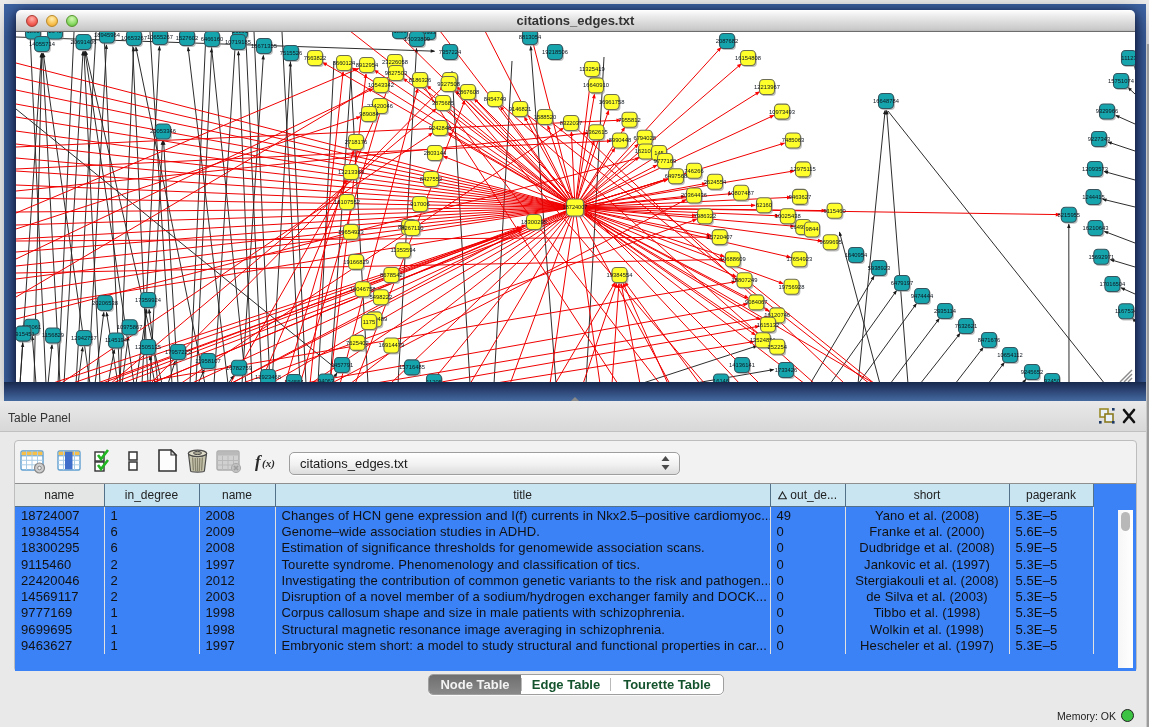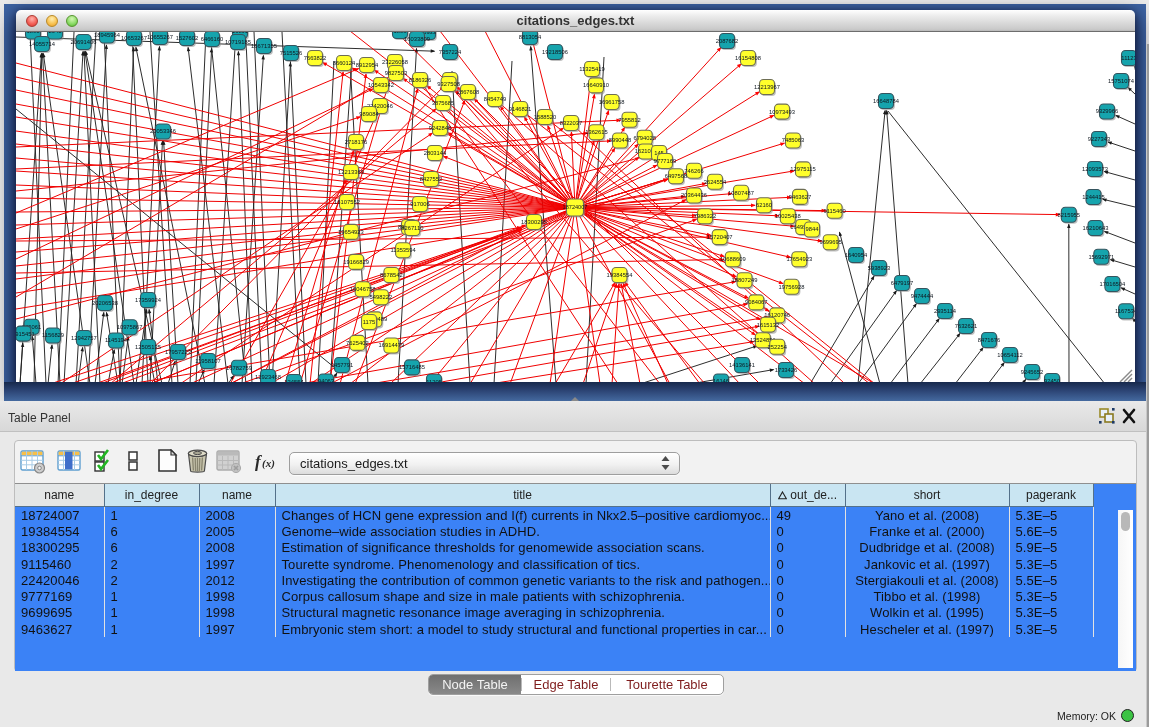--- a/index.html
+++ b/index.html
@@ -39,22 +39,22 @@
   table.grid th{height:22px;background:#c9e5f2;border-right:1px solid #54718a;border-bottom:1px solid #54718a;
        font-weight:normal;color:#222;font-size:12px;padding:0;}
   table.grid th.first{background:#e4e6e6;border-right:1px solid #54718a;}
   table.grid td{height:16.3px;padding:0 0 0 6px;white-space:nowrap;overflow:hidden;
        border-right:1px solid #e2e2e2;font-size:13px;letter-spacing:0.1px;}
   table.grid td.c{text-align:center;padding:0;}
   .sbar{position:absolute;right:3px;top:26px;width:15px;height:158px;background:linear-gradient(90deg,#f6f6f6,#fff);} 
   .thumb{position:absolute;left:3px;top:2px;width:9px;height:19px;background:#b8b8b8;border-radius:5px;}
   .tabs{position:absolute;left:428px;top:273px;height:19px;display:flex;
        border:1px solid #9f9f9f;border-radius:5px;overflow:hidden;background:#fff;
-       box-shadow:0 1px 0 rgba(255,255,255,.7);}
-  .tabs .seg{font-size:13px;padding-top:2px;color:#7f1d1d;text-align:center;}
+       box-shadow:0 1px 0 rgba(255,255,255,.7);font-weight:bold;}
+  .tabs .seg{font-size:13px;padding-top:2px;color:#14532d;text-align:center;}
   .tabs .s1{width:92px;}.tabs .s2{width:88px;}.tabs .s3{width:112px;}
   .tabs .seg.on{background:linear-gradient(#6f6f6f,#898989);color:#f3f3f3;}
   .tabs .sep{width:1px;background:#b9b9b9;margin:3px 0;}
   .mem{position:absolute;right:33px;top:309px;font-size:10.5px;color:#222;}
   .memdot{position:absolute;right:15px;top:308px;width:11px;height:11px;border-radius:50%;
        background:#3cc344;border:1px solid #222;}
   .divhandle{position:absolute;left:571px;top:397px;width:0;height:0;
        border-left:4px solid transparent;border-right:4px solid transparent;border-bottom:4px solid #8a8a8a;}
 </style>
 </head>
@@ -856,21 +856,21 @@
               <td>1</td>
               <td>2008</td>
               <td>Changes of HCN gene expression and I(f) currents in Nkx2.5–positive cardiomyoc...</td>
               <td>49</td>
               <td class="c">Yano et al. (2008)</td>
               <td>5.3E–5</td>
             </tr>
 <tr>
               <td>19384554</td>
               <td>6</td>
-              <td>2005</td>
+              <td>2009</td>
               <td>Genome–wide association studies in ADHD.</td>
               <td>0</td>
               <td class="c">Franke et al. (2000)</td>
               <td>5.6E–5</td>
             </tr>
 <tr>
               <td>18300295</td>
               <td>6</td>
               <td>2008</td>
               <td>Estimation of significance thresholds for genomewide association scans.</td>
@@ -890,35 +890,44 @@
 <tr>
               <td>22420046</td>
               <td>2</td>
               <td>2012</td>
               <td>Investigating the contribution of common genetic variants to the risk and pathogen...</td>
               <td>0</td>
               <td class="c">Stergiakouli et al. (2008)</td>
               <td>5.5E–5</td>
             </tr>
 <tr>
+              <td>14569117</td>
+              <td>2</td>
+              <td>2003</td>
+              <td>Disruption of a novel member of a sodium/hydrogen exchanger family and DOCK...</td>
+              <td>0</td>
+              <td class="c">de Silva et al. (2003)</td>
+              <td>5.3E–5</td>
+            </tr>
+<tr>
               <td>9777169</td>
               <td>1</td>
               <td>1998</td>
               <td>Corpus callosum shape and size in male patients with schizophrenia.</td>
               <td>0</td>
               <td class="c">Tibbo et al. (1998)</td>
               <td>5.3E–5</td>
             </tr>
 <tr>
               <td>9699695</td>
               <td>1</td>
               <td>1998</td>
               <td>Structural magnetic resonance image averaging in schizophrenia.</td>
               <td>0</td>
-              <td class="c">Wolkin et al. (1995)</td>
+              <td class="c">Wolkin et al. (1998)</td>
               <td>5.3E–5</td>
             </tr>
 <tr>
               <td>9463627</td>
               <td>1</td>
               <td>1997</td>
               <td>Embryonic stem short: a model to study structural and functional properties in car...</td>
               <td>0</td>
               <td class="c">Hescheler et al. (1997)</td>
               <td>5.3E–5</td>

